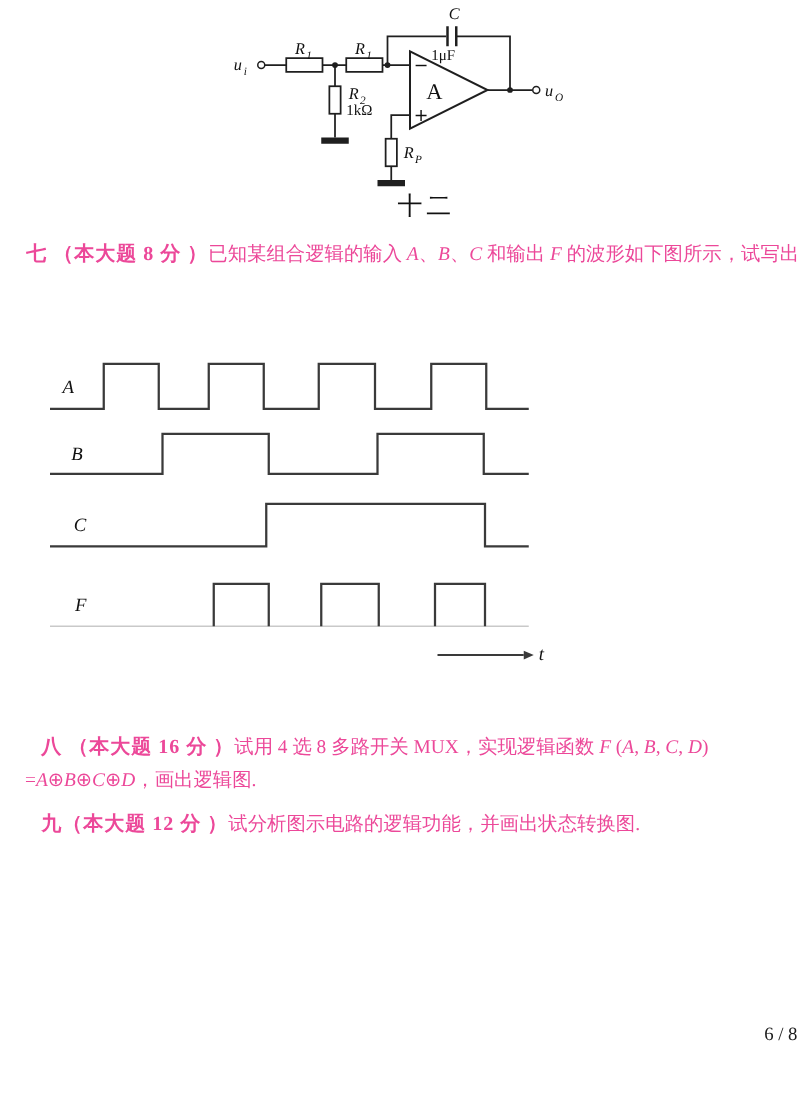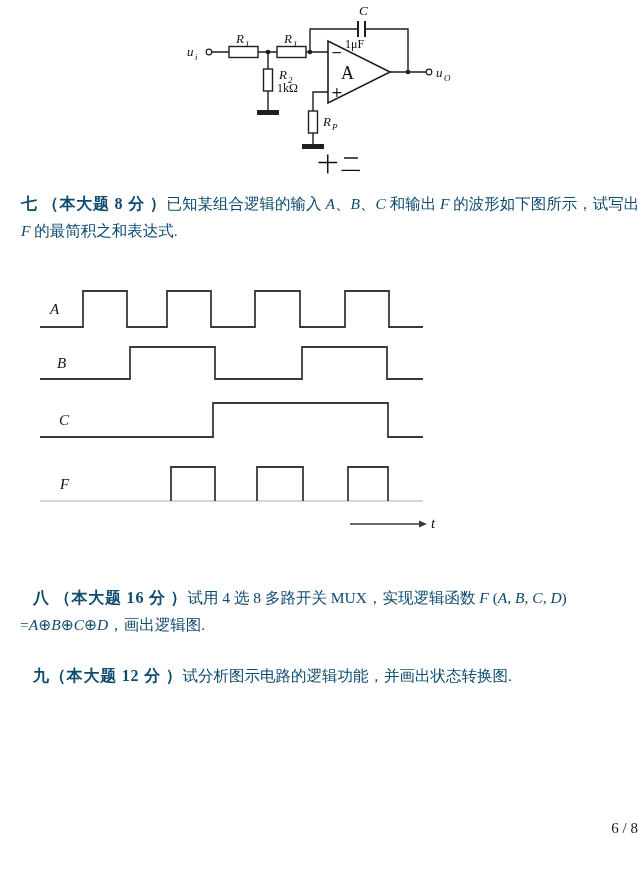--- a/index.html
+++ b/index.html
@@ -1,19 +1,19 @@
 <!DOCTYPE html>
 <html><head>
 <meta charset="utf-8">
 <style>
   html,body{margin:0;padding:0;background:#ffffff;}
   #page{position:relative;width:638px;height:876px;background:#ffffff;overflow:hidden;
         font-family:"Liberation Serif",serif;color:#1a1a1a;}
   #page-svg{position:absolute;left:0;top:0;width:638px;height:876px;}
-  .q{position:absolute;font-size:15.5px;line-height:27px;white-space:nowrap;color:#0c4a6e;}
+  .q{position:absolute;font-size:15.5px;line-height:27px;white-space:nowrap;color:#ec4899;}
   .q b{font-weight:bold;letter-spacing:0.8px;font-size:16px;}
   .mvar{font-family:"Liberation Serif",serif;font-style:italic;}
   .indent{text-indent:13px;}
   .footer{position:absolute;left:0;right:0;top:820px;text-align:right;font-size:15px;}
   
   .cl{font-family:"Liberation Serif",serif;font-style:italic;font-size:13px;fill:#111;}
   .cs{font-size:9px;}
   .cu{font-family:"Liberation Serif",serif;font-style:normal;font-size:12px;fill:#111;}
   .ca{font-family:"Liberation Serif",serif;font-size:18px;fill:#111;}
   .csign{font-family:"DejaVu Sans",sans-serif;font-size:14px;fill:#111;}
@@ -82,27 +82,26 @@
         <path d="M348,501 V467 H388 V501" fill="none" stroke="#3a3a3a" stroke-width="1.8"></path>
         <text x="60" y="489" class="wl">F</text>
         <line x1="350" y1="524" x2="419" y2="524" stroke="#3a3a3a" stroke-width="1.6"></line>
         <path d="M419,520.5 L427,524 L419,527.5 Z" fill="#3a3a3a"></path>
         <text x="431" y="528" class="wl">t</text>
       </g>
   </svg>
 
   <div class="q" style="left:21px;top:190px;">
     <div><b>七 （本大题 8 分 ）</b><span><span>已知某组合逻辑的输入 </span><span class="mvar">A</span><span>、</span><span class="mvar">B</span><span>、</span><span class="mvar">C</span><span> 和输出 </span><span class="mvar">F</span><span> 的波形如下图所示，试写出</span></span></div>
-    <div><span class="mvar">F</span><span> 的最简积之和表达式.</span></div>
   </div>
 
   <div class="q" style="left:20px;top:584px;">
     <div class="indent"><b>八 （本大题 16 分 ）</b><span><span>试用 4 选 8 多路开关 MUX，实现逻辑函数 </span><span class="mvar">F</span><span> (</span><span class="mvar">A</span><span>, </span><span class="mvar">B</span><span>, </span><span class="mvar">C</span><span>, </span><span class="mvar">D</span><span>)</span></span></div>
     <div><span>=</span><span class="mvar">A</span><span>⊕</span><span class="mvar">B</span><span>⊕</span><span class="mvar">C</span><span>⊕</span><span class="mvar">D</span><span>，画出逻辑图.</span></div>
   </div>
 
-  <div class="q" style="left:20px;top:646px;margin-top:16px;">
+  <div class="q" style="left:20px;top:646px;">
     <div class="indent"><b>九（本大题 12 分 ）</b><span><span>试分析图示电路的逻辑功能，并画出状态转换图.</span></span></div>
   </div>
 
   <div class="footer">6 / 8</div>
 
 </div>
 
 </body></html>

